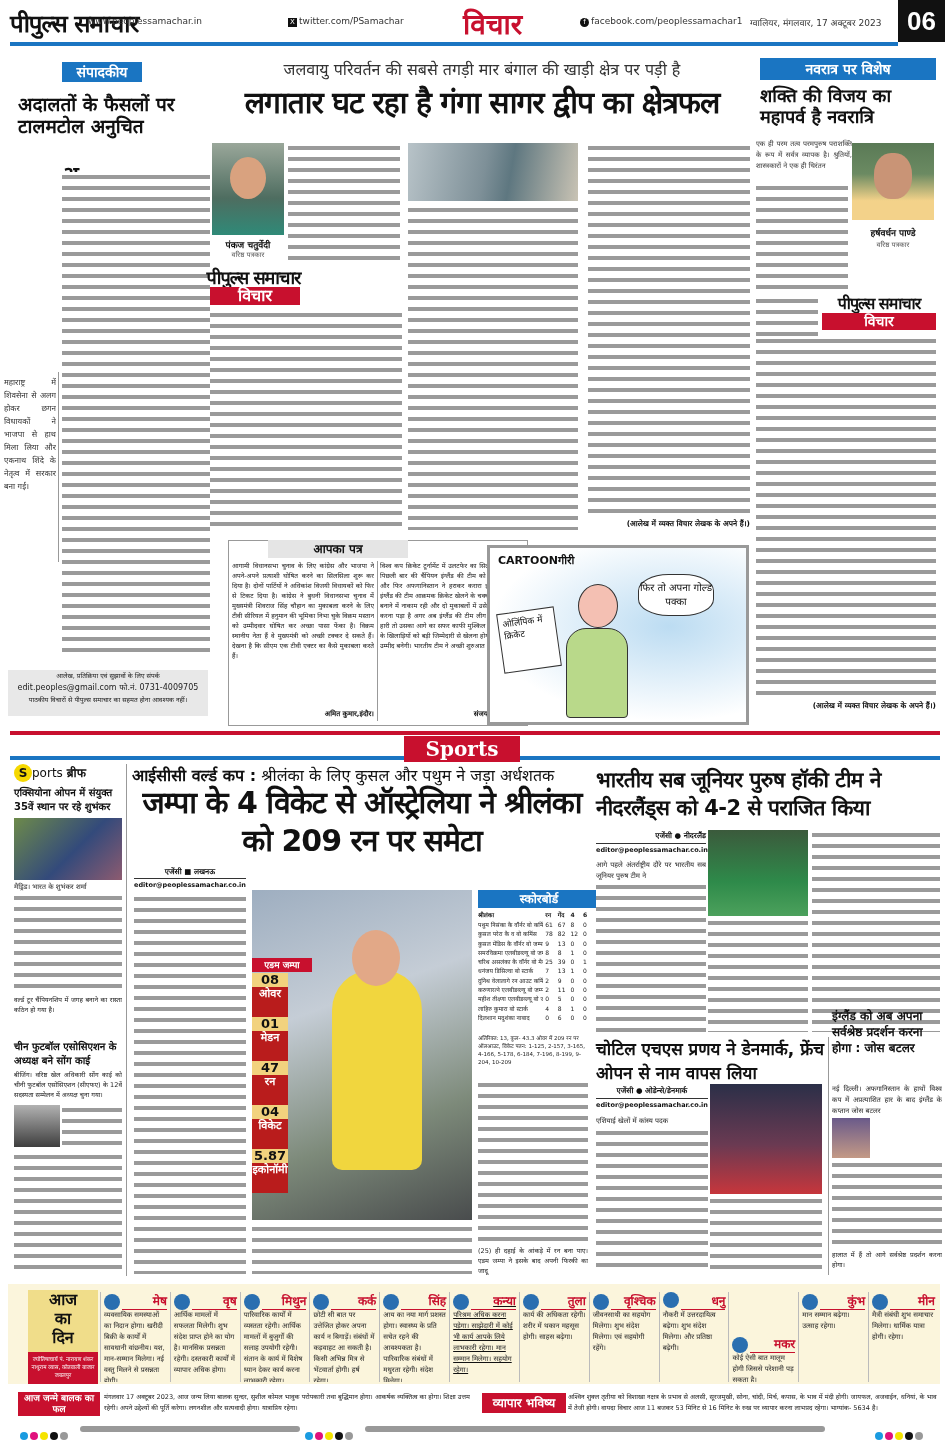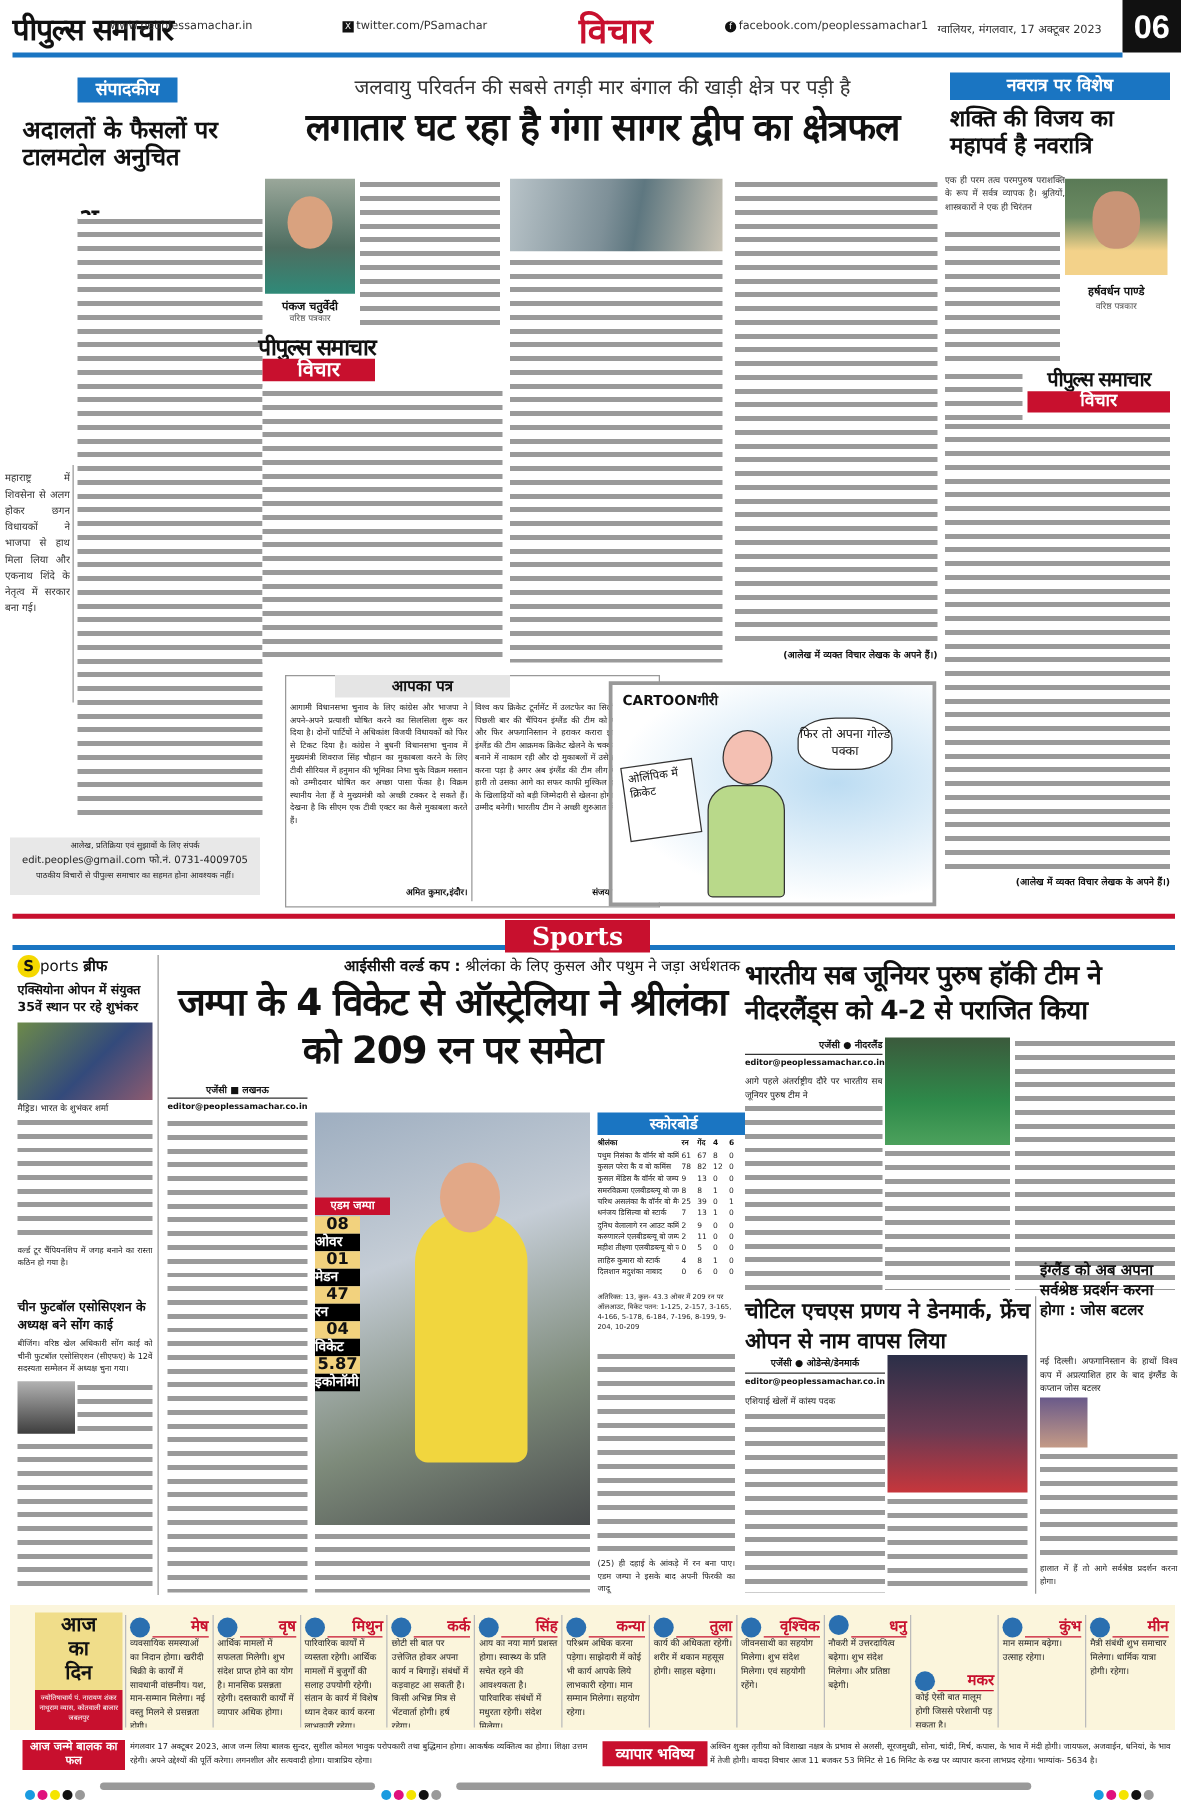--- a/index.html
+++ b/index.html
@@ -4,42 +4,42 @@
 <style>
 *{box-sizing:border-box;margin:0;padding:0}
 body{width:945px;height:1445px;background:#fff;font-family:"DejaVu Sans",sans-serif;color:#111;position:relative;overflow:hidden}
 .abs{position:absolute}
 .serif{font-family:"DejaVu Serif",serif}
 .cond{font-family:"Liberation Sans",sans-serif}
 
 #mast{left:0;top:0;width:945px;height:46px}
 #mast .logo{left:10px;top:6px;font-weight:bold;font-size:24px;letter-spacing:-1px;color:#111}
 #mast .site{left:88px;top:16px;font-size:9px;color:#333}
-#mast .tw{left:274px;top:16px;font-size:9px;color:#333}
+#mast .tw{left:288px;top:16px;font-size:9px;color:#333}
 #mast .sect{left:463px;top:4px;font-size:28px;font-weight:bold;color:#c8102e}
 #mast .fb{left:580px;top:16px;font-size:9px;color:#333}
 #mast .date{left:750px;top:16px;font-size:9px;color:#333}
 #mast .pgno{left:898px;top:0;width:47px;height:42px;background:#111;color:#fff;font-size:26px;font-weight:bold;text-align:center;line-height:42px}
 #mastline{left:10px;top:42px;width:888px;height:4px;background:#1a75c2}
 
 .bluebox{background:#1a75c2;color:#fff;font-weight:bold;text-align:center}
 .redbox{background:#c8102e;color:#fff;font-weight:bold;text-align:center}
 .h1{font-weight:bold;line-height:1.15}
 .txt{font-size:7px;line-height:11px;color:#444;text-align:justify;overflow:hidden}
 .txtfill{background:repeating-linear-gradient(#fff 0 3px,#9a9a9a 3px 7px,#fff 7px 11px)}
 .photo{background:#888}
 .col-rule{background:#999;width:1px}
 
 .brand{font-weight:bold;font-size:18px;color:#111;text-align:center;letter-spacing:-1px}
 .vichar{background:#c8102e;color:#fff;font-weight:bold;font-size:16px;text-align:center}
 
 .sb td{font-size:6px;padding:0 2px;line-height:9.3px;color:#222;white-space:nowrap}
 .sb th{font-size:6px;font-weight:bold;padding:0 2px;line-height:10px;text-align:left}
 .stat{background:#f2d27e;color:#111;font-weight:bold;font-size:13px;text-align:center;height:14px;line-height:14px}
-.statlbl{background:#000000;color:#fff;font-weight:bold;font-size:11px;text-align:left;height:14px;line-height:14px}
+.statlbl{background:#b91c1c;color:#fff;font-weight:bold;font-size:11px;text-align:center;height:30px;line-height:14px}
 .rashi{font-size:7px;line-height:11px;color:#222}
 .rashi-name{color:#c8102e;font-weight:bold;font-size:12px;text-align:right;border-bottom:1px solid #c8102e}
 .cmyk span{display:inline-block;width:8px;height:8px;border-radius:50%;margin-right:2px}
 </style>
 </head>
 <body>
 
 <div id="mast" class="abs">
   <div class="abs logo">पीपुल्स समाचार</div>
   <div class="abs site">www.peoplessamachar.in</div>
@@ -127,21 +127,21 @@
 <div class="abs txt" style="left:14px;top:882px;width:108px;font-size:7px;line-height:10px;color:#222">मैड्रिड। भारत के शुभंकर शर्मा</div>
 <div class="abs txt txtfill" style="left:14px;top:893px;width:108px;height:100px"></div>
 <div class="abs txt" style="left:14px;top:995px;width:108px;font-size:6.5px;line-height:10px;color:#222">वर्ल्ड टूर चैंपियनशिप में जगह बनाने का रास्ता कठिन हो गया है।</div>
 <div class="abs h1" style="left:14px;top:1040px;width:108px;font-size:10px;line-height:14px">चीन फुटबॉल एसोसिएशन के अध्यक्ष बने सोंग काई</div>
 <div class="abs txt" style="left:14px;top:1070px;width:108px;font-size:6.5px;line-height:10px;color:#222">बीजिंग। वरिष्ठ खेल अधिकारी सोंग काई को चीनी फुटबॉल एसोसिएशन (सीएफए) के 12वें सदस्यता सम्मेलन में अध्यक्ष चुना गया।</div>
 <div class="abs photo" style="left:14px;top:1105px;width:46px;height:42px;background:linear-gradient(#b2b2b2,#3e3e3e)"></div>
 <div class="abs txt txtfill" style="left:62px;top:1105px;width:60px;height:46px"></div>
 <div class="abs txt txtfill" style="left:14px;top:1152px;width:108px;height:122px"></div>
 <div class="abs col-rule" style="left:126px;top:764px;height:512px"></div>
 
-<div class="abs" style="left:132px;top:764px;width:460px;text-align:right;font-size:12px"><b>आईसीसी वर्ल्ड कप :</b> <span>श्रीलंका के लिए कुसल और पथुम ने जड़ा अर्धशतक</span></div>
+<div class="abs" style="left:132px;top:764px;width:460px;text-align:left;font-size:16px"><b>आईसीसी वर्ल्ड कप :</b> <span>श्रीलंका के लिए कुसल और पथुम ने जड़ा अर्धशतक</span></div>
 <div class="abs h1" style="left:132px;top:784px;width:460px;text-align:center;font-size:30px;line-height:38px;letter-spacing:-1px">जम्पा के 4 विकेट से ऑस्ट्रेलिया ने श्रीलंका को 209 रन पर समेटा</div>
 <div class="abs" style="left:134px;top:866px;width:112px;text-align:center;font-size:7.5px;font-weight:bold">एजेंसी ■ लखनऊ</div>
 <div class="abs" style="left:134px;top:878px;width:112px;border-top:1px solid #333;text-align:center;font-size:6.5px;font-weight:bold;padding-top:2px">editor@peoplessamachar.co.in</div>
 <div class="abs txt txtfill" style="left:134px;top:894px;width:112px;height:380px"></div>
 <div class="abs photo" style="left:252px;top:890px;width:220px;height:330px;background:linear-gradient(160deg,#9eaec0,#c5cdd6 35%,#7d8a7a 70%,#494c4d)">
   <div style="position:absolute;left:80px;top:80px;width:90px;height:200px;background:#f1d63e;border-radius:40px 40px 10px 10px"></div>
   <div style="position:absolute;left:100px;top:40px;width:48px;height:56px;border-radius:50%;background:#e2a887"></div>
 </div>
 <div class="abs redbox" style="left:252px;top:958px;width:60px;height:14px;font-size:9px;line-height:14px">एडम जम्पा</div>
 <div class="abs" style="left:252px;top:973px;width:36px">
@@ -313,21 +313,21 @@
       </div>
       <div class="rashi">छोटी सी बात पर उत्तेजित होकर अपना कार्य न बिगाड़ें। संबंधों में कड़वाहट आ सकती है। किसी अभिन्न मित्र से भेंटवार्ता होगी। हर्ष रहेगा।</div>
     </div>
     <div style="flex: 1 1 0%; padding: 0px 3px; border-left: 1px solid rgb(187, 187, 187); overflow: hidden;">
       <div style="display: flex; align-items: flex-end; gap: 2px;">
         <span style="display: inline-block; width: 16px; height: 16px; border-radius: 50%; background: rgb(42, 111, 176); flex: 0 0 auto;"></span>
         <div class="rashi-name" style="flex: 1 1 0%;">सिंह</div>
       </div>
       <div class="rashi">आय का नया मार्ग प्रशस्त होगा। स्वास्थ्य के प्रति सचेत रहने की आवश्यकता है। पारिवारिक संबंधों में मधुरता रहेगी। संदेश मिलेगा।</div>
     </div>
-    <div style="flex: 1 1 0%; padding: 0px 3px; border-left: 1px solid rgb(187, 187, 187); overflow: hidden;">
+    <div style="flex: 1 1 0%; padding: 0px 3px; border-left: 1px solid rgb(187, 187, 187); overflow: hidden; text-decoration: underline;">
       <div style="display: flex; align-items: flex-end; gap: 2px;">
         <span style="display: inline-block; width: 16px; height: 16px; border-radius: 50%; background: rgb(42, 111, 176); flex: 0 0 auto;"></span>
         <div class="rashi-name" style="flex: 1 1 0%;">कन्या</div>
       </div>
       <div class="rashi">परिश्रम अधिक करना पड़ेगा। साझेदारी में कोई भी कार्य आपके लिये लाभकारी रहेगा। मान सम्मान मिलेगा। सहयोग रहेगा।</div>
     </div>
     <div style="flex: 1 1 0%; padding: 0px 3px; border-left: 1px solid rgb(187, 187, 187); overflow: hidden;">
       <div style="display: flex; align-items: flex-end; gap: 2px;">
         <span style="display: inline-block; width: 16px; height: 16px; border-radius: 50%; background: rgb(42, 111, 176); flex: 0 0 auto;"></span>
         <div class="rashi-name" style="flex: 1 1 0%;">तुला</div>

